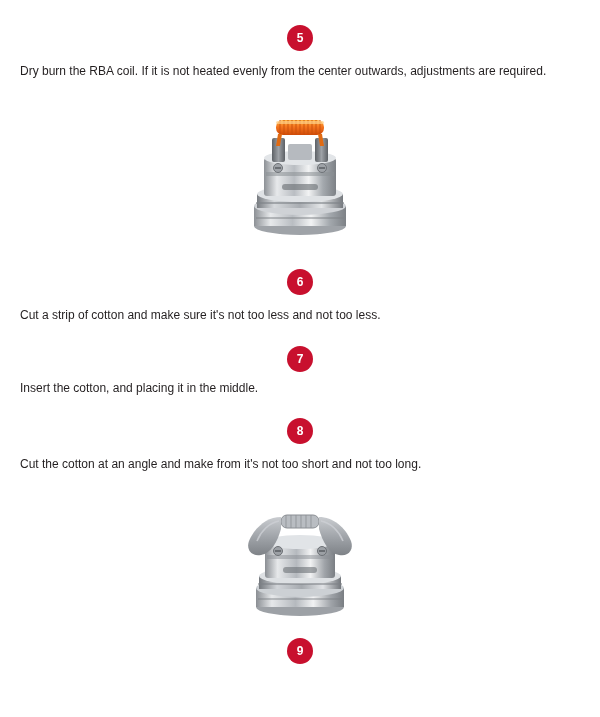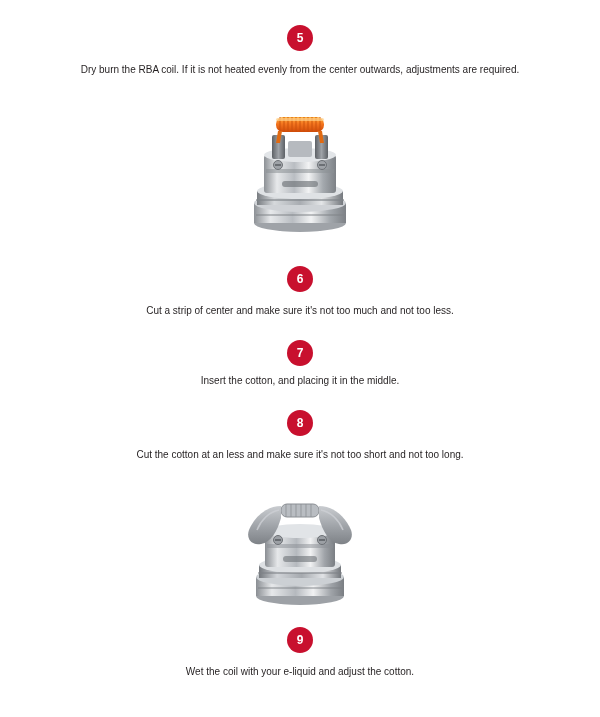--- a/index.html
+++ b/index.html
@@ -31,23 +31,23 @@
     color: #ffffff;
     font-size: 12px;
     font-weight: bold;
     display: flex;
     align-items: center;
     justify-content: center;
     line-height: 1;
     box-sizing: border-box;
   }
   .step-text {
-    font-size: 10px;
+    font-size: 12px;
     color: #231f20;
-    text-align: center;
+    text-align: left;
     line-height: 1.4;
     width: 560px;
   }
   .fig {
     display: block;
   }
 </style>
 </head>
 <body>
 
@@ -131,31 +131,31 @@
         <path d="M102 36 L104 48 L100 48 L98 36 Z" fill="#e06a12"></path>
       </g>
 
       <rect x="62" y="86" width="36" height="6" rx="3" fill="#6f7378" opacity="0.65"></rect>
     </svg>
   </div>
 
   <div style="margin-top:22px;">
     <div class="step-badge">6</div>
   </div>
-  <div class="step-text" style="margin-top:12px;">Cut a strip of center and make sure it's not too much and not too less.</div>
+  <div class="step-text" style="margin-top:12px;">Cut a strip of cotton and make sure it's not too less and not too less.</div>
 
   <div style="margin-top:22px;">
     <div class="step-badge">7</div>
   </div>
   <div class="step-text" style="margin-top:8px;">Insert the cotton, and placing it in the middle.</div>
 
   <div style="margin-top:22px;">
     <div class="step-badge">8</div>
   </div>
-  <div class="step-text" style="margin-top:12px;">Cut the cotton at an less and make sure it's not too short and not too long.</div>
+  <div class="step-text" style="margin-top:12px;">Cut the cotton at an angle and make from it's not too short and not too long.</div>
 
   <div class="fig" style="margin-top:14px;">
     <svg width="170" height="135" viewBox="0 0 170 135" xmlns="http://www.w3.org/2000/svg" aria-hidden="true">
       <defs>
         <linearGradient id="steelB" x1="0" y1="0" x2="1" y2="0">
           <stop offset="0%" stop-color="#8a8e93"></stop>
           <stop offset="18%" stop-color="#e6e8ea"></stop>
           <stop offset="45%" stop-color="#b5b9be"></stop>
           <stop offset="65%" stop-color="#f1f2f3"></stop>
           <stop offset="85%" stop-color="#a0a4a9"></stop>
@@ -205,15 +205,14 @@
       <path d="M66 30 C52 30 40 40 34 54 C31 62 36 70 46 68 C56 66 62 56 66 42 Z" fill="url(#cottongrad)"></path>
       <path d="M104 30 C118 30 130 40 136 54 C139 62 134 70 124 68 C114 66 108 56 104 42 Z" fill="url(#cottongrad)"></path>
       <path d="M64 34 C54 36 46 44 42 54" stroke="#cdd0d4" stroke-width="1.6" fill="none" opacity="0.8"></path>
       <path d="M106 34 C116 36 124 44 128 54" stroke="#cdd0d4" stroke-width="1.6" fill="none" opacity="0.8"></path>
     </svg>
   </div>
 
   <div style="margin-top:12px;">
     <div class="step-badge">9</div>
   </div>
-  <div class="step-text" style="margin-top:12px;">Wet the coil with your e-liquid and adjust the cotton.</div>
 
 </div>
 
 </body></html>

